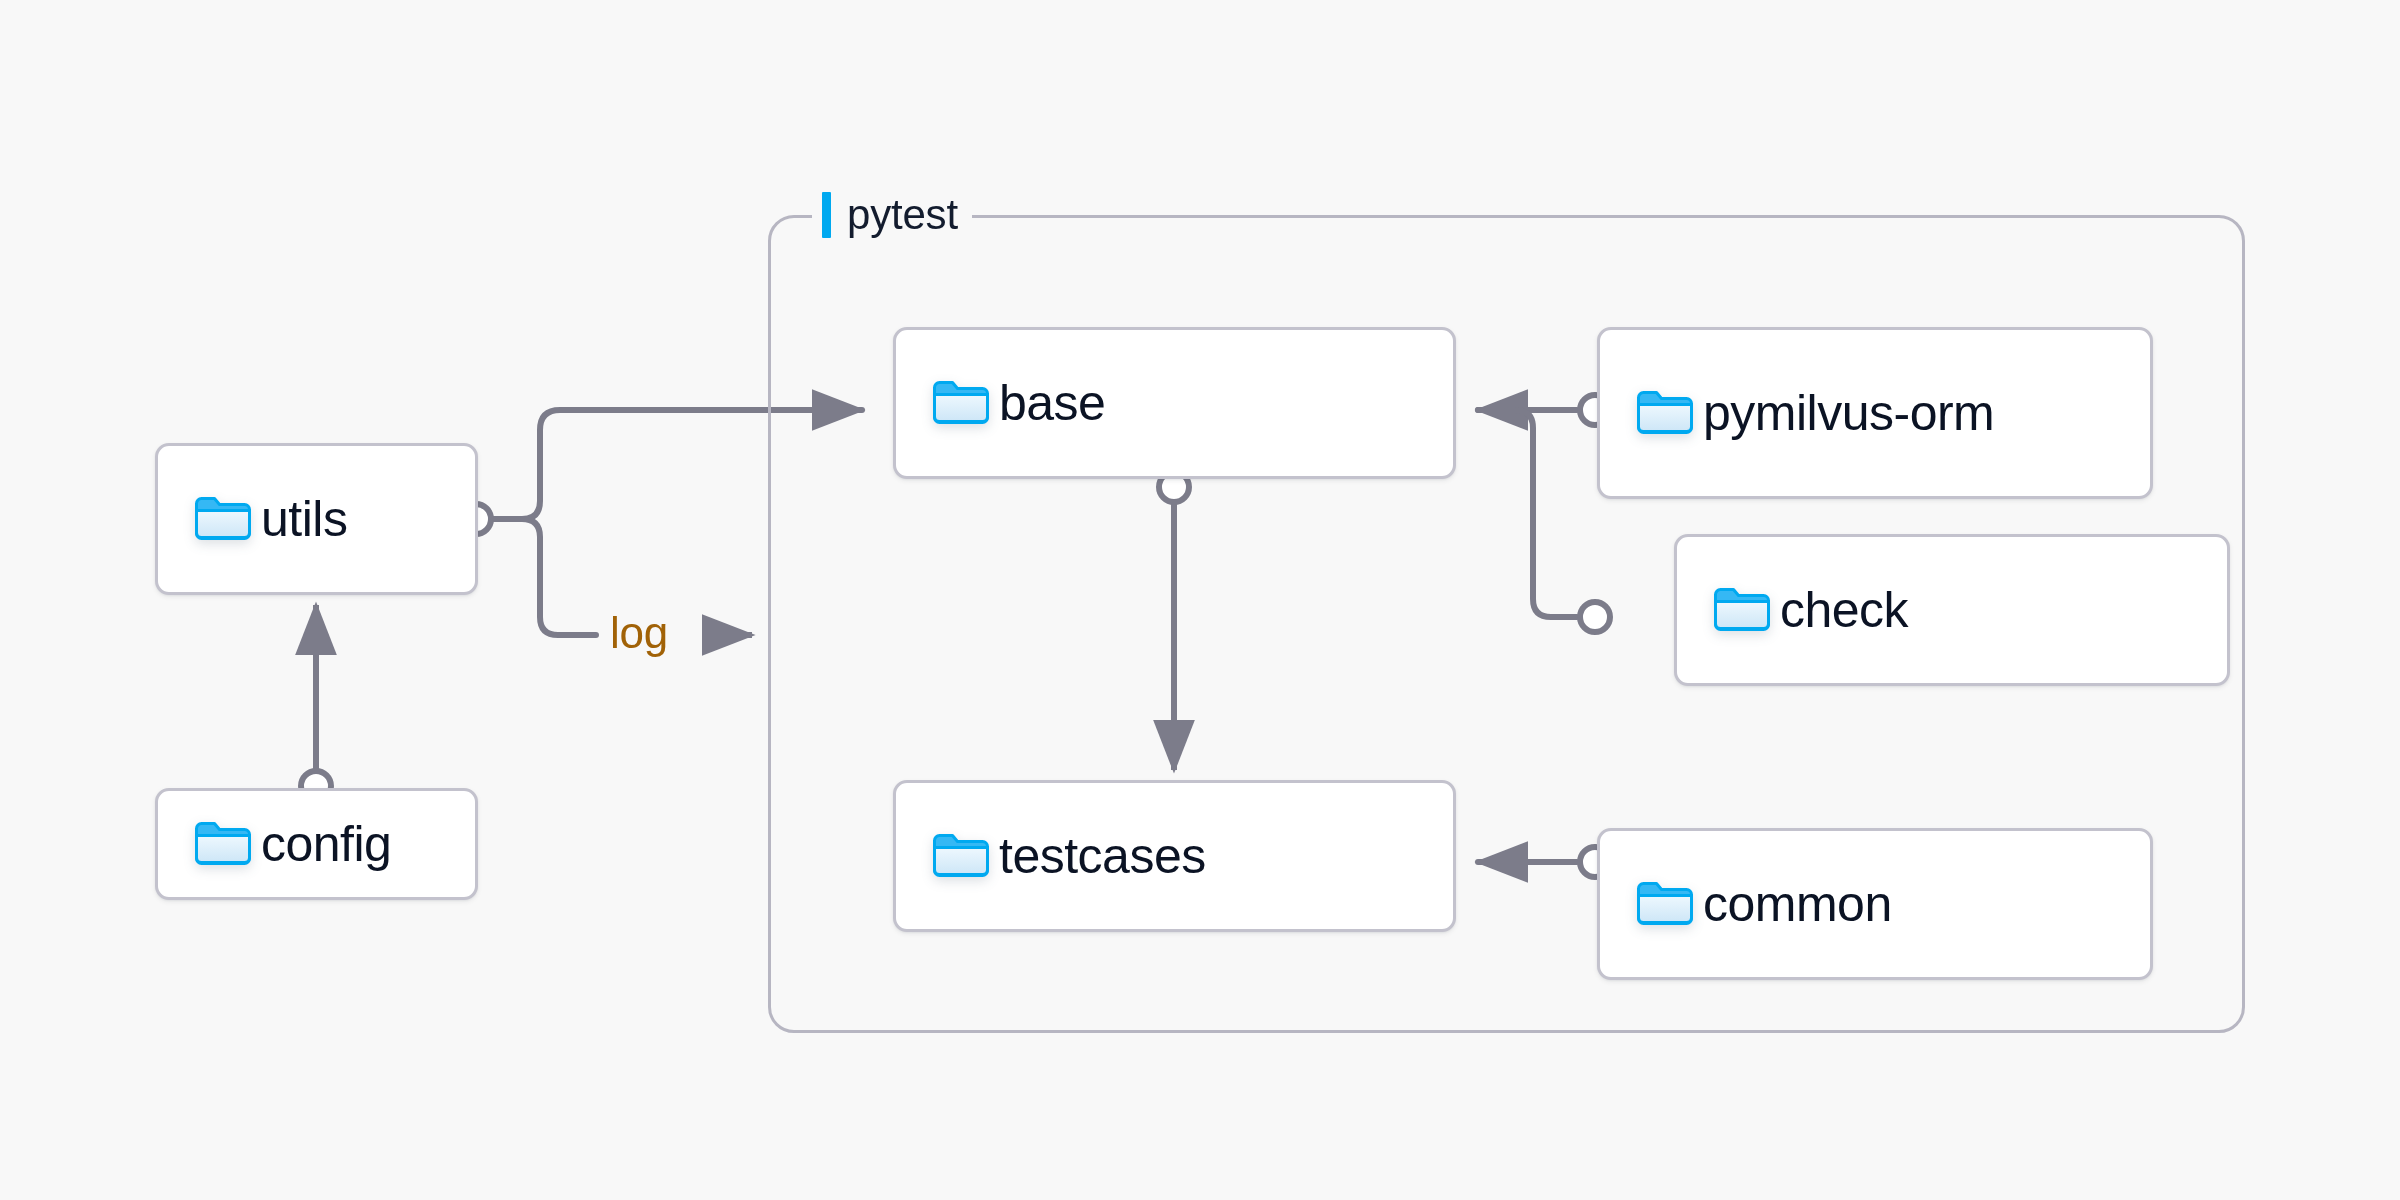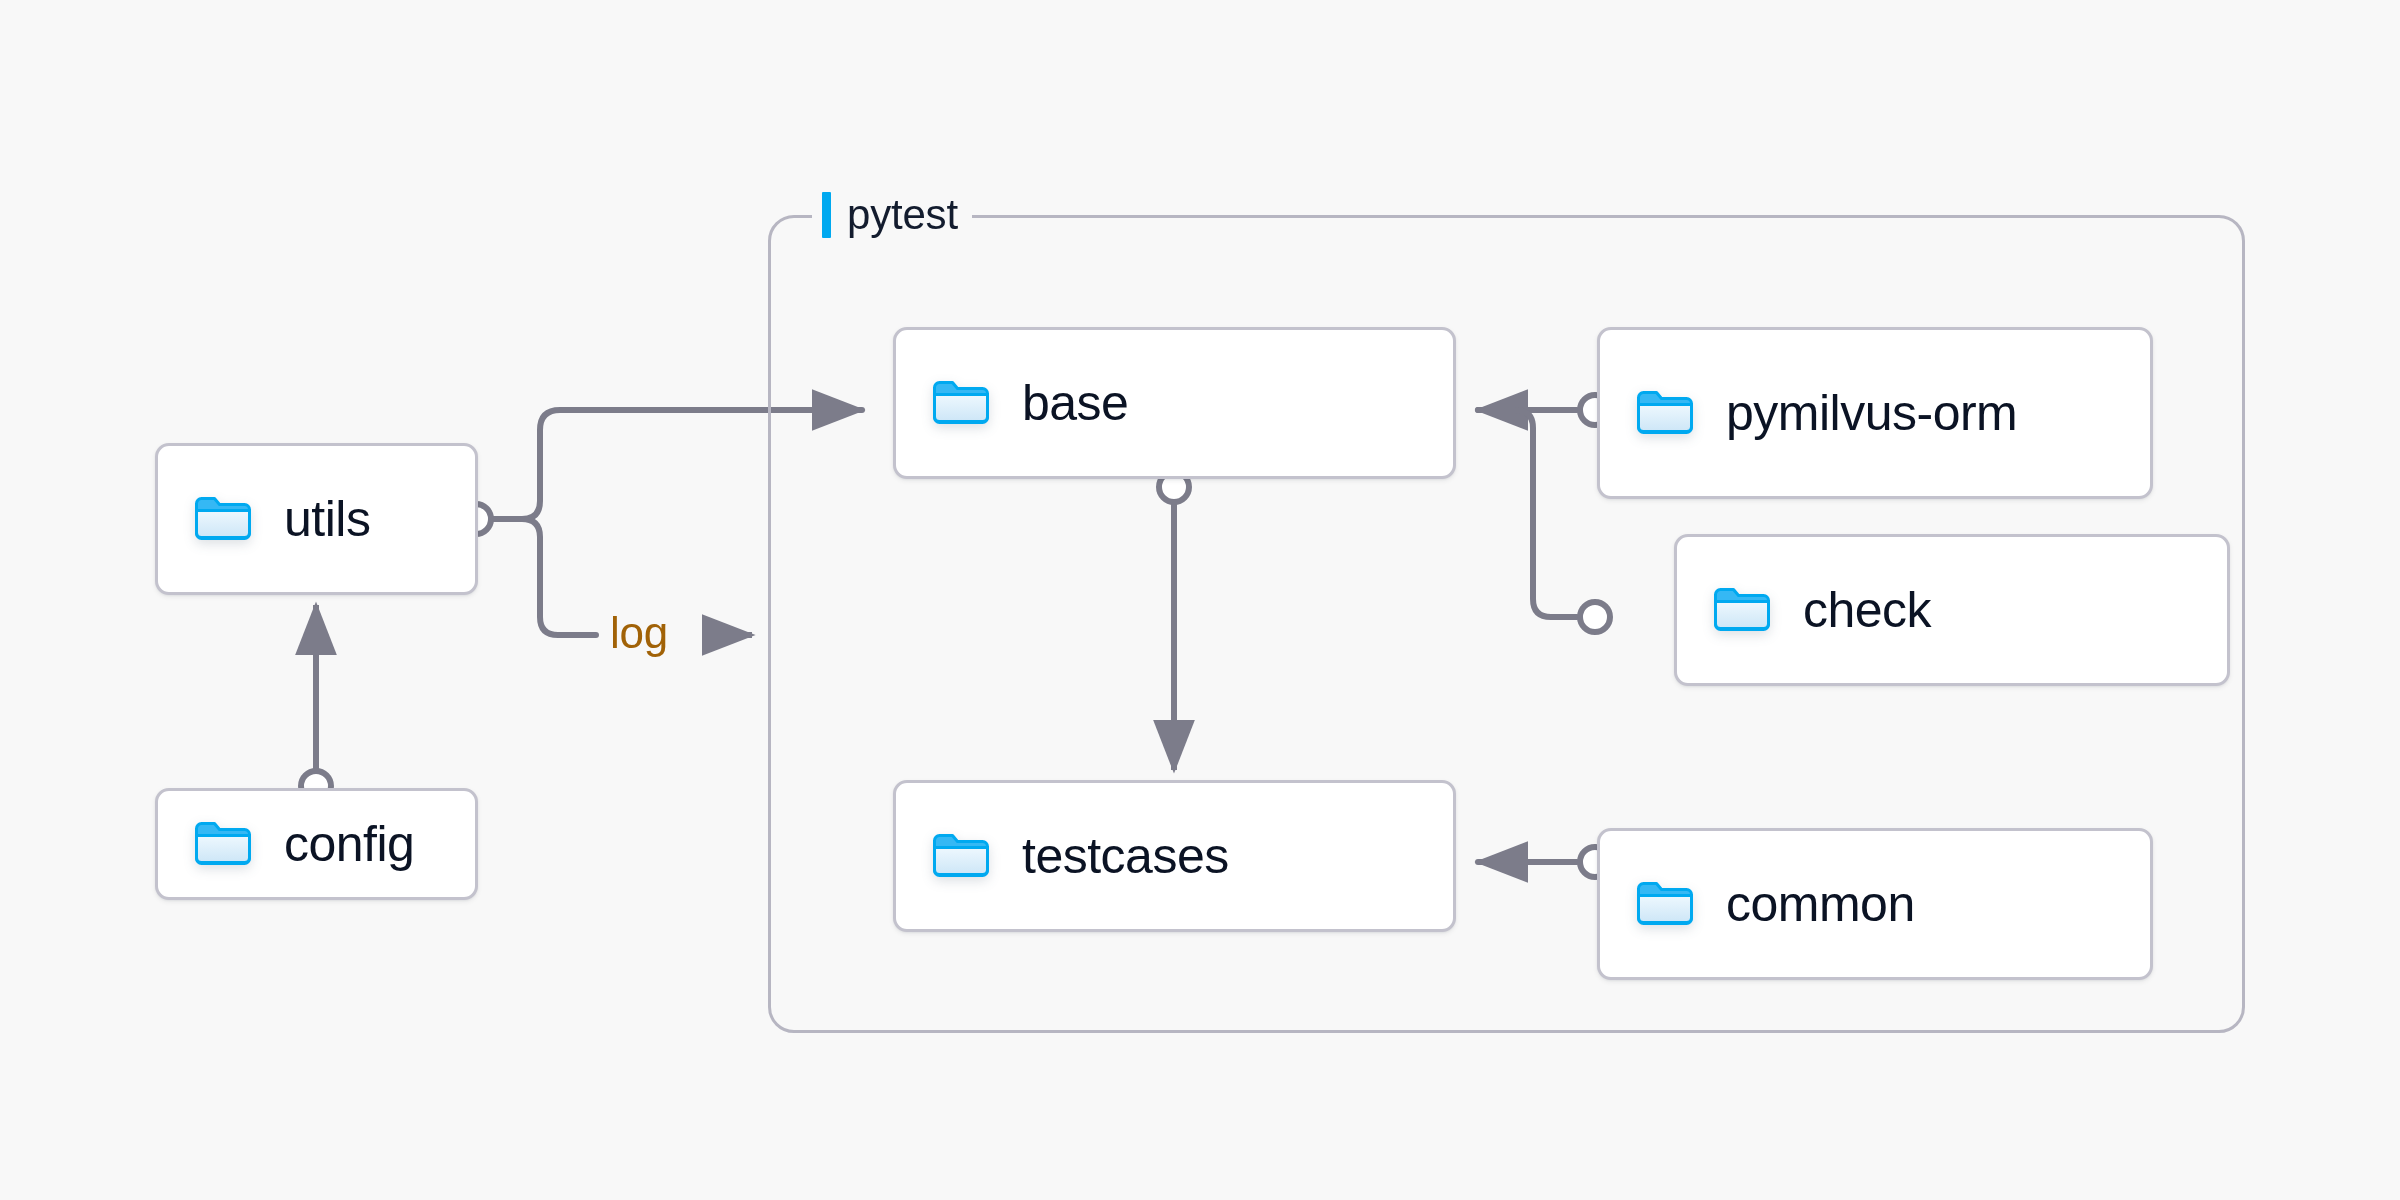--- a/index.html
+++ b/index.html
@@ -65,21 +65,21 @@
     background: #ffffff;
     border: 3px solid #c3c2cd;
     border-radius: 14px;
     display: flex;
     align-items: center;
     box-shadow: 0 2px 5px rgba(20,25,45,0.07), 0 1px 2px rgba(20,25,45,0.05);
   }
   .node-inner {
     display: flex;
     align-items: center;
-    gap: 32px;
+    gap: 9px;
     padding-left: 36px;
   }
   .folder-icon {
     width: 58px;
     height: 46px;
     flex: none;
     display: block;
     filter: drop-shadow(0 4px 6px rgba(40,60,90,0.16));
   }
   .node-label {

